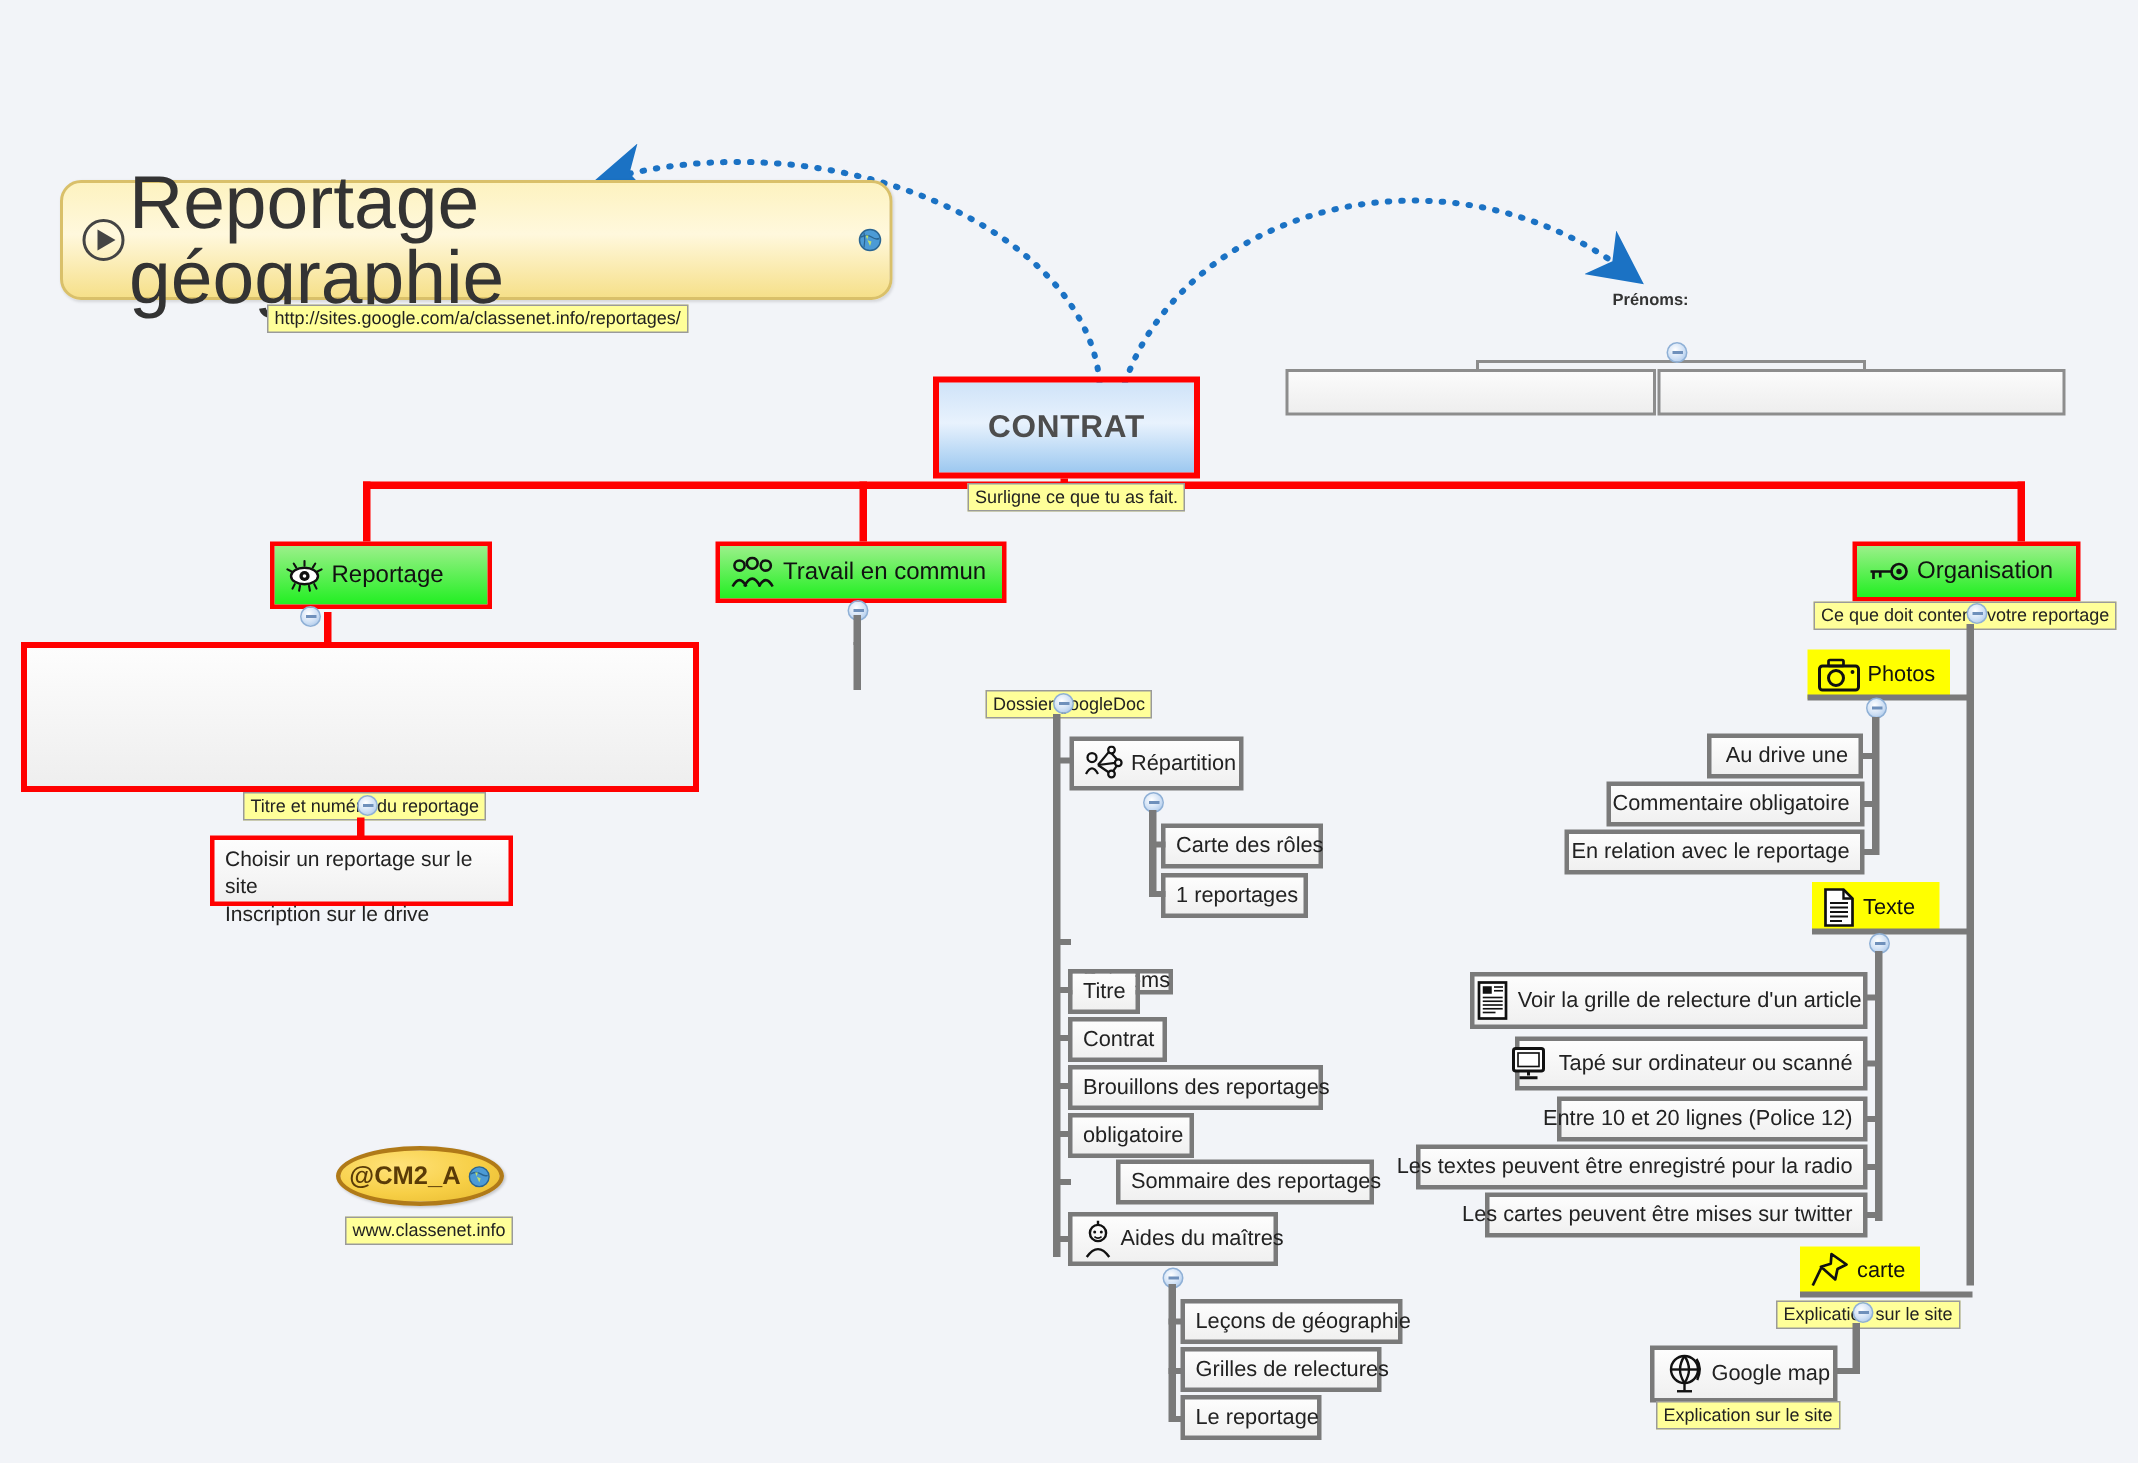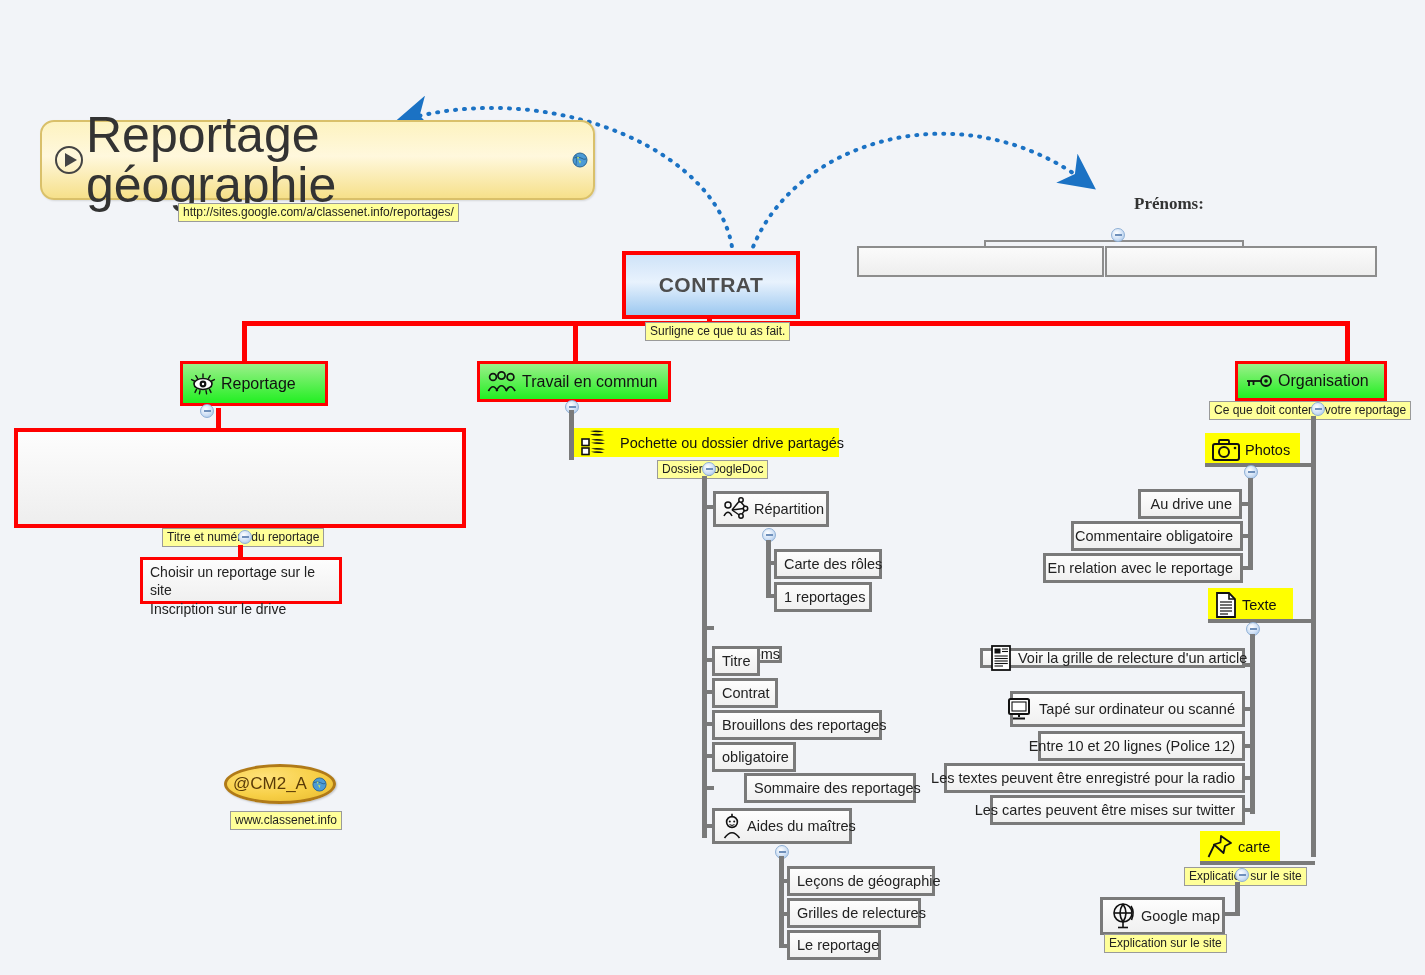--- a/index.html
+++ b/index.html
@@ -79,42 +79,42 @@
   }
   #choisir{
     left:140px;top:557px;width:202px;height:47px;
     background:linear-gradient(to bottom,#fdfdfd 0%,#f0f0f0 100%);
     border:3px solid #ff0000;
     font-size:14px;color:#222;padding:3px 7px;line-height:1.32;
     white-space:normal;
   }
 
   
-  #prenomsLabel{left:1134px;top:194px;font-size:17px;font-weight:bold;color:#333;font-family:Liberation Serif, serif;}
+  #prenomsLabel{left:1075px;top:194px;font-size:11px;font-weight:bold;color:#333;}
   .pbox{
     background:linear-gradient(to bottom,#fbfbfb 0%,#eeeeee 100%);
     border:2px solid #8d8d8d;
   }
 
   
   .collapse{
     width:14px;height:14px;border-radius:50%;
     background:radial-gradient(circle at 40% 35%,#ffffff 0%,#cfe0f5 55%,#9bbde4 100%);
     border:1px solid #8fb0d6;
     display:flex;align-items:center;justify-content:center;
   }
   .collapse:after{content:"";display:block;width:7px;height:1.6px;background:#6f90bb;}
 
   
   #cm2{
     left:224px;top:764px;width:112px;height:40px;border-radius:50%;
     background:radial-gradient(ellipse at 35% 30%,#ffe27a 0%,#f7cf46 55%,#e7b92e 100%);
     border:3px solid #b07a18;
     display:flex;align-items:center;justify-content:center;
-    font-size:17px;font-weight:normal;color:#5a3b07;
+    font-size:17px;font-weight:bold;color:#5a3b07;
     box-shadow:1px 1px 2px rgba(0,0,0,.2);
     text-align:center;
   }
 
   .ico{display:inline-flex;align-items:center;margin-right:5px;flex:0 0 auto;}
   .lbl{display:inline-block;}
   .urlnote{font-family:"Liberation Sans",sans-serif;}
 </style>
 </head>
 <body>
@@ -214,37 +214,20 @@
   <div class="abs" id="choisir">
     <div>
       <div>Choisir un reportage sur le site</div>
       <div>Inscription sur le drive</div>
     </div>
   </div>
   <div class="abs collapse" style="left:565px;top:400px;"></div>
   <div class="abs greyline" style="left:569px;top:410px;width:5px;height:20px;"></div>
 
   <div class="abs greyline" style="left:569px;top:428px;width:5px;height:32px;"></div>
-  <div class="abs ybox" style="left:574px;top:428px;width:265px;height:29px;">
-    <span class="ico">
-      <svg width="34" height="26" viewBox="0 0 34 26">
-        <g fill="#111">
-          <path d="M9 1 q7 -1.4 14 0.6 q-7 1.6 -14 -0.6 z"></path>
-          <path d="M9 4.4 q7 -1.4 14 0.6 q-7 1.6 -14 -0.6 z"></path>
-        </g>
-        <rect x="1" y="9" width="7" height="6.5" fill="#fff" stroke="#111" stroke-width="1.6"></rect>
-        <path d="M10 9.6 q7 -1.4 14 0.6 q-7 1.6 -14 -0.6 z" fill="#111"></path>
-        <path d="M10 12.8 q7 -1.4 14 0.6 q-7 1.6 -14 -0.6 z" fill="#111"></path>
-        <rect x="1" y="18" width="7" height="6.5" fill="#fff" stroke="#111" stroke-width="1.6"></rect>
-        <path d="M10 18.6 q7 -1.4 14 0.6 q-7 1.6 -14 -0.6 z" fill="#111"></path>
-        <path d="M10 21.8 q7 -1.4 13 0.6 q-7 1.6 -13 -0.6 z" fill="#111"></path>
-      </svg>
-    </span>
-    <span class="lbl">Pochette ou dossier drive partagés</span>
-  </div>
   <div class="abs note" style="left:657px;top:460px;">Dossier googleDoc</div>
   <div class="abs collapse" style="left:702px;top:462px;"></div>
 
   <div class="abs greyline" style="left:702px;top:476px;width:5px;height:362px;"></div>
 
   <div class="abs greyline" style="left:702px;top:505px;width:14px;height:4px;"></div>
   <div class="abs gbox" style="left:713px;top:491px;width:116px;height:36px;">
     <span class="ico">
       <svg width="26" height="24" viewBox="0 0 26 24">
         <g fill="none" stroke="#111" stroke-width="1.5">
@@ -398,21 +381,21 @@
         </g>
       </svg>
     </span>
     <span class="lbl">Texte</span>
   </div>
   <div class="abs greyline" style="left:1208px;top:619px;width:107px;height:4px;"></div>
   <div class="abs collapse" style="left:1246px;top:622px;"></div>
   <div class="abs greyline" style="left:1250px;top:634px;width:5px;height:180px;"></div>
 
   <div class="abs greyline" style="left:1242px;top:663px;width:12px;height:4px;"></div>
-  <div class="abs gbox" style="left:980px;top:648px;width:265px;height:20px;justify-content:flex-start;">
+  <div class="abs gbox" style="left:980px;top:648px;width:265px;height:38px;justify-content:center;">
     <span class="ico" style="margin-right:6px;">
       <svg width="22" height="26" viewBox="0 0 22 26">
         <rect x="2" y="1" width="18" height="24" fill="#fff" stroke="#111" stroke-width="1.8"></rect>
         <rect x="4.5" y="3.5" width="6" height="5" fill="#111"></rect>
         <g stroke="#111" stroke-width="1.1">
           <path d="M12 4 L18 4"></path>
             <path d="M12 6.5 L18 6.5"></path>
           <path d="M4.5 11 L17.8 11"></path>
             <path d="M4.5 13.5 L17.8 13.5"></path>
           <path d="M4.5 16 L17.8 16"></path>

